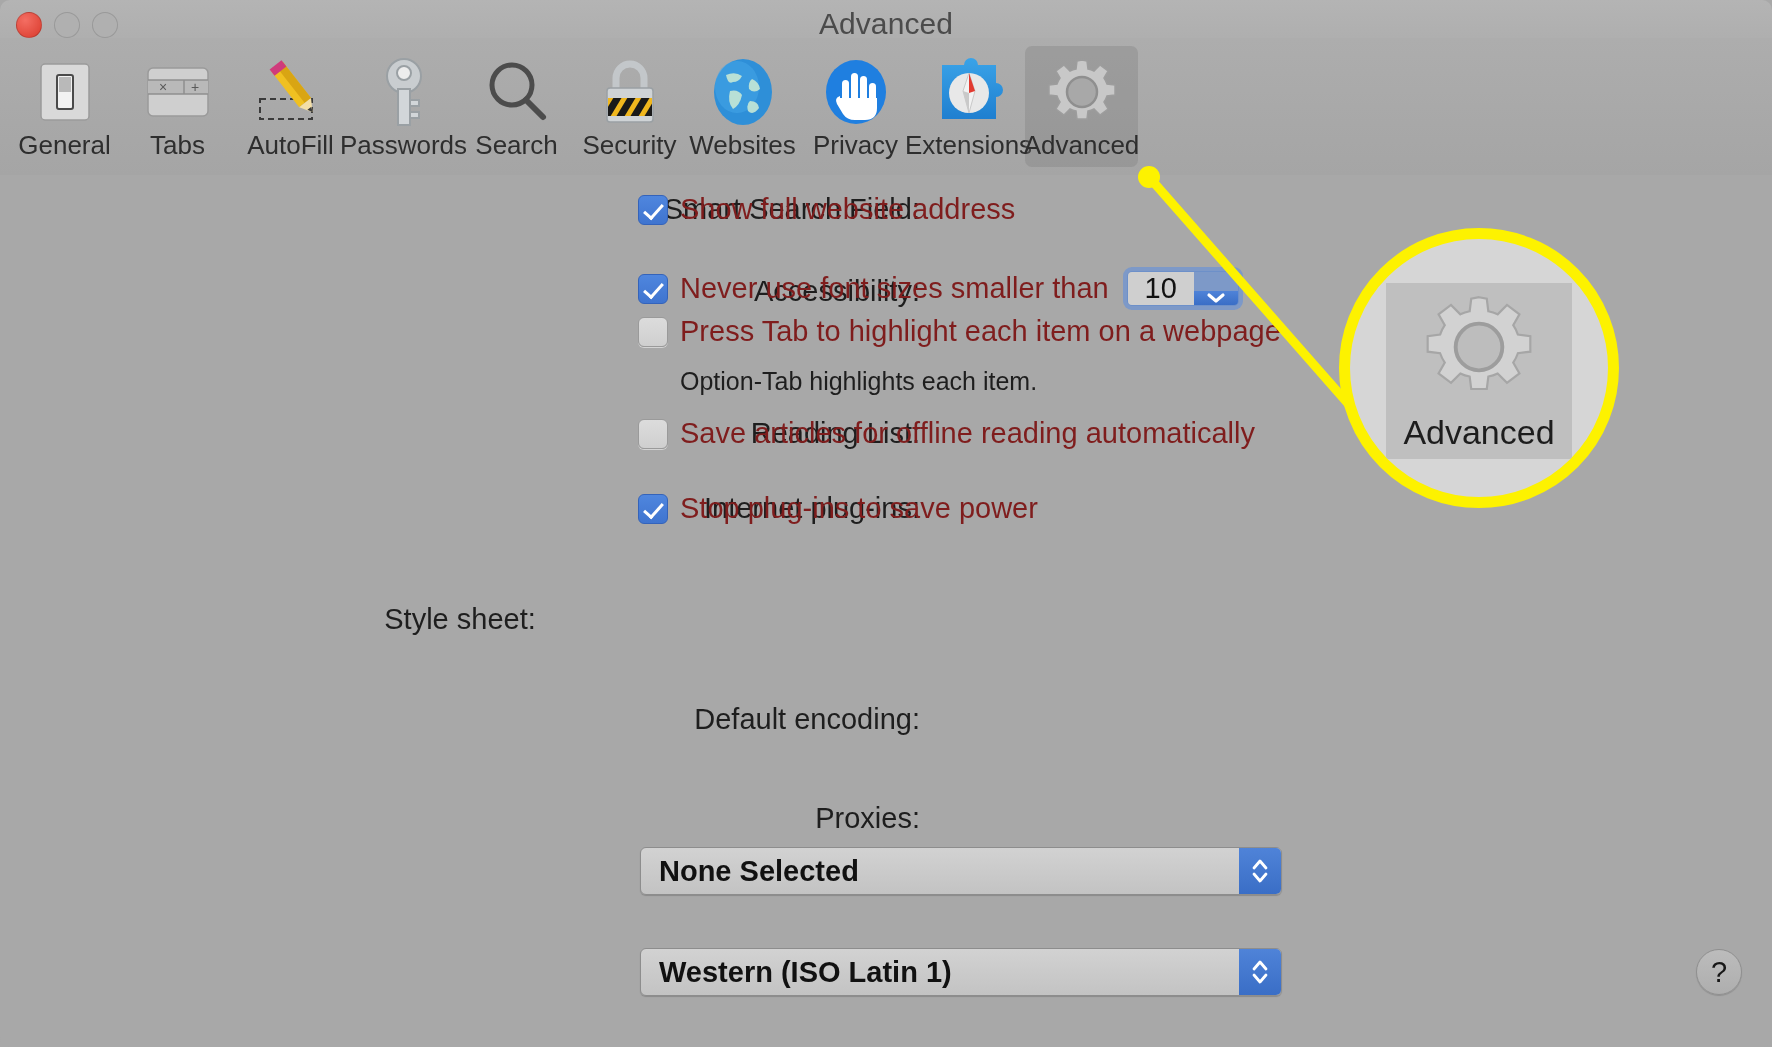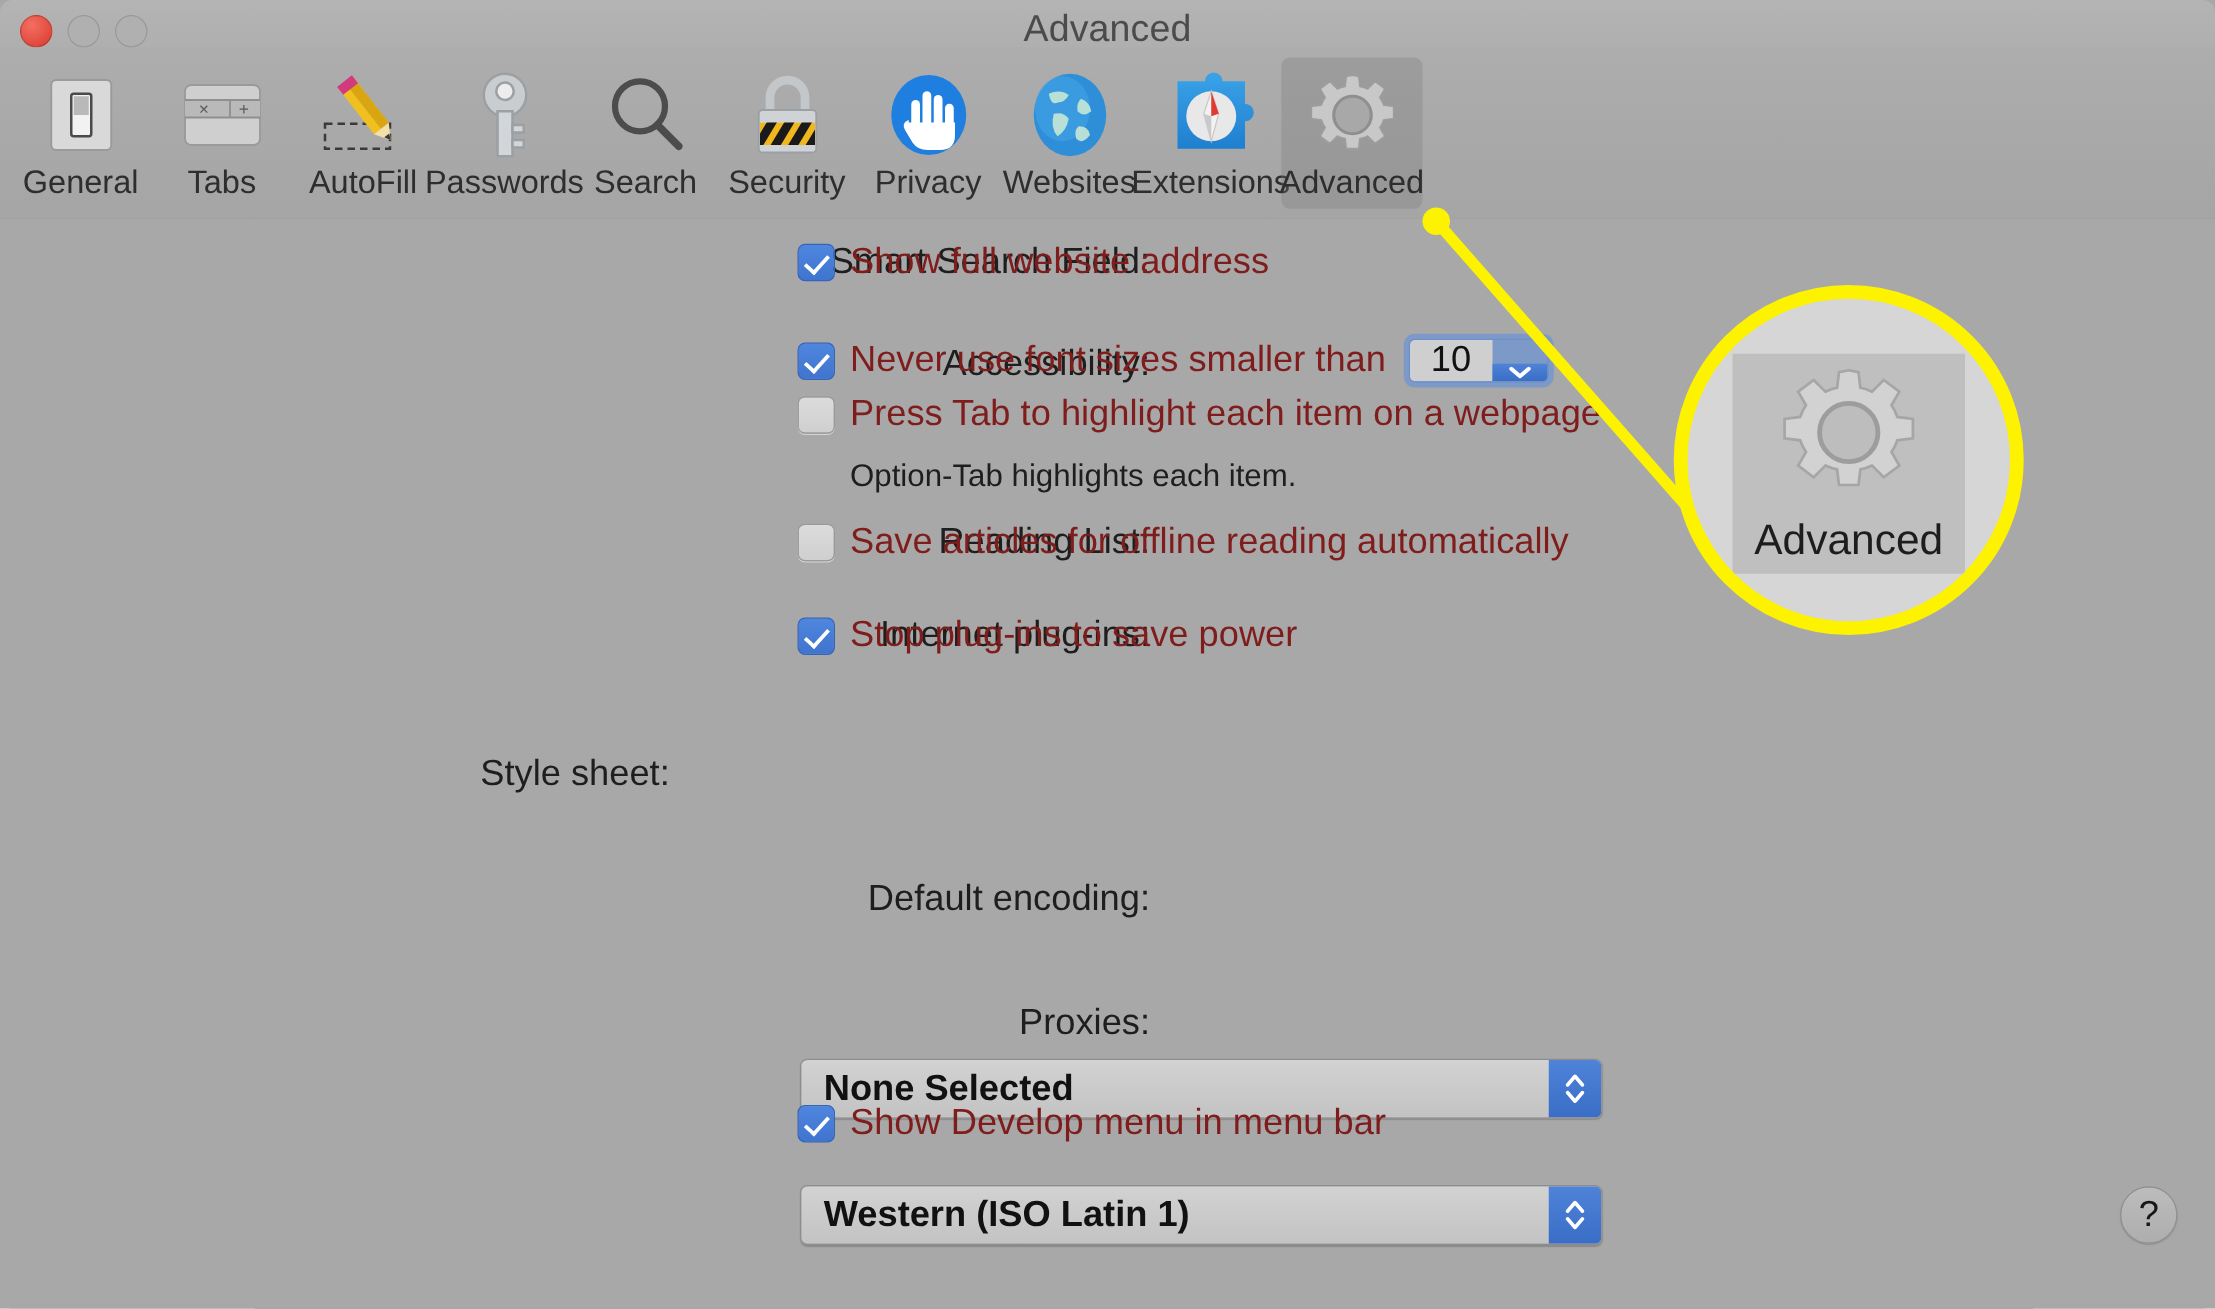--- a/index.html
+++ b/index.html
@@ -366,48 +366,48 @@
                 <line x1="46" y1="66" x2="64" y2="36"></line>
               </g>
             </g>
           </svg>
         </div>
         <div class="tab-label">Security</div>
       </div>
 
       <div class="tab">
         <div class="glyph">
+          <svg width="66" height="70" viewBox="0 0 66 70">
+            <ellipse cx="33" cy="35" rx="29" ry="33" fill="#2e8fd8"></ellipse>
+            <ellipse cx="27" cy="30" rx="22" ry="26" fill="#46a6e8" opacity="0.55"></ellipse>
+            <g fill="#bfe4d6" opacity="0.95">
+              <path d="M16 18 q9 -4 16 1 q-3 6 -9 6 q-5 3 -7 -7 Z"></path>
+              <path d="M20 34 q8 -2 12 4 q-2 10 -9 14 q-6 -7 -3 -18 Z"></path>
+              <path d="M42 22 q7 3 8 10 q-6 5 -11 0 q-1 -7 3 -10 Z"></path>
+              <path d="M40 44 q8 0 9 7 q-6 8 -11 3 q-2 -7 2 -10 Z"></path>
+            </g>
+          </svg>
+        </div>
+        <div class="tab-label">Websites</div>
+      </div>
+
+      <div class="tab">
+        <div class="glyph">
           <svg width="66" height="68" viewBox="0 0 66 68">
             <ellipse cx="33" cy="34" rx="30" ry="32" fill="#1f7fe0"></ellipse>
             <g fill="#ffffff">
               <rect x="19" y="22" width="7" height="26" rx="3.5"></rect>
               <rect x="28" y="15" width="7" height="33" rx="3.5"></rect>
               <rect x="37" y="18" width="7" height="30" rx="3.5"></rect>
               <rect x="46" y="25" width="7" height="23" rx="3.5"></rect>
               <path d="M17 38 q-6 2 -3 8 l6 10 q4 6 12 6 h10 q12 0 12 -12 V40 H17 Z"></path>
             </g>
           </svg>
         </div>
         <div class="tab-label">Privacy</div>
-      </div>
-
-      <div class="tab">
-        <div class="glyph">
-          <svg width="66" height="70" viewBox="0 0 66 70">
-            <ellipse cx="33" cy="35" rx="29" ry="33" fill="#2e8fd8"></ellipse>
-            <ellipse cx="27" cy="30" rx="22" ry="26" fill="#46a6e8" opacity="0.55"></ellipse>
-            <g fill="#bfe4d6" opacity="0.95">
-              <path d="M16 18 q9 -4 16 1 q-3 6 -9 6 q-5 3 -7 -7 Z"></path>
-              <path d="M20 34 q8 -2 12 4 q-2 10 -9 14 q-6 -7 -3 -18 Z"></path>
-              <path d="M42 22 q7 3 8 10 q-6 5 -11 0 q-1 -7 3 -10 Z"></path>
-              <path d="M40 44 q8 0 9 7 q-6 8 -11 3 q-2 -7 2 -10 Z"></path>
-            </g>
-          </svg>
-        </div>
-        <div class="tab-label">Websites</div>
       </div>
 
       <div class="tab">
         <div class="glyph">
           <svg width="70" height="70" viewBox="0 0 70 70">
             <defs>
               <linearGradient id="pz" x1="0" y1="0" x2="0" y2="1">
                 <stop offset="0" stop-color="#3aa3e8"></stop>
                   <stop offset="1" stop-color="#1f7fd0"></stop>
               </linearGradient>
@@ -513,24 +513,20 @@
           <polyline points="5,13 11,6 17,13" fill="none" stroke="#ffffff" stroke-width="2.8" stroke-linecap="round" stroke-linejoin="round"></polyline>
           <polyline points="5,19 11,26 17,19" fill="none" stroke="#ffffff" stroke-width="2.8" stroke-linecap="round" stroke-linejoin="round"></polyline>
         </svg>
       </div>
     </div>
 
     <div class="row" style="left:0; top:627px; width:920px; justify-content:flex-end;">
       <div class="row-label">Proxies:</div>
     </div>
 
-    <div class="row" style="left:638px; top:707px;">
-      <div class="cb on"></div>
-      <div class="ctrl-text">Show Develop menu in menu bar</div>
-    </div>
 
     <div class="helpbtn">?</div>
   </div>
 
   <svg class="callout-svg">
     <line x1="1149" y1="177" x2="1380" y2="440" stroke="#FDF200" stroke-width="9" stroke-linecap="round"></line>
     <circle cx="1149" cy="177" r="11" fill="#FDF200"></circle>
   </svg>
 
   <div class="callout-circle">

